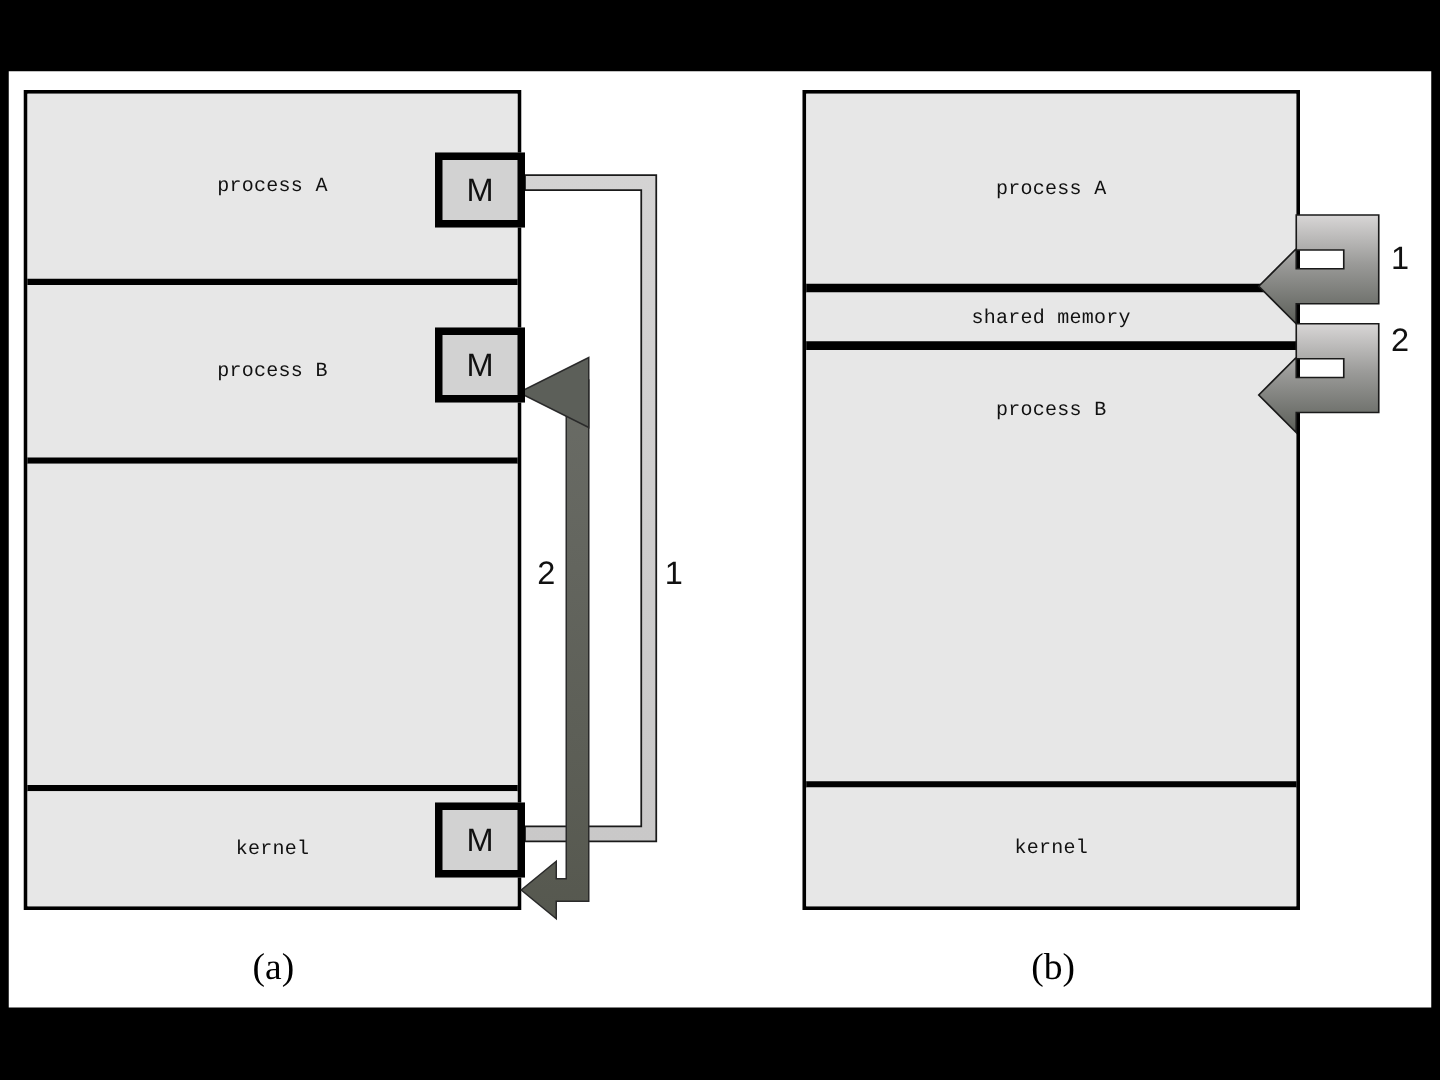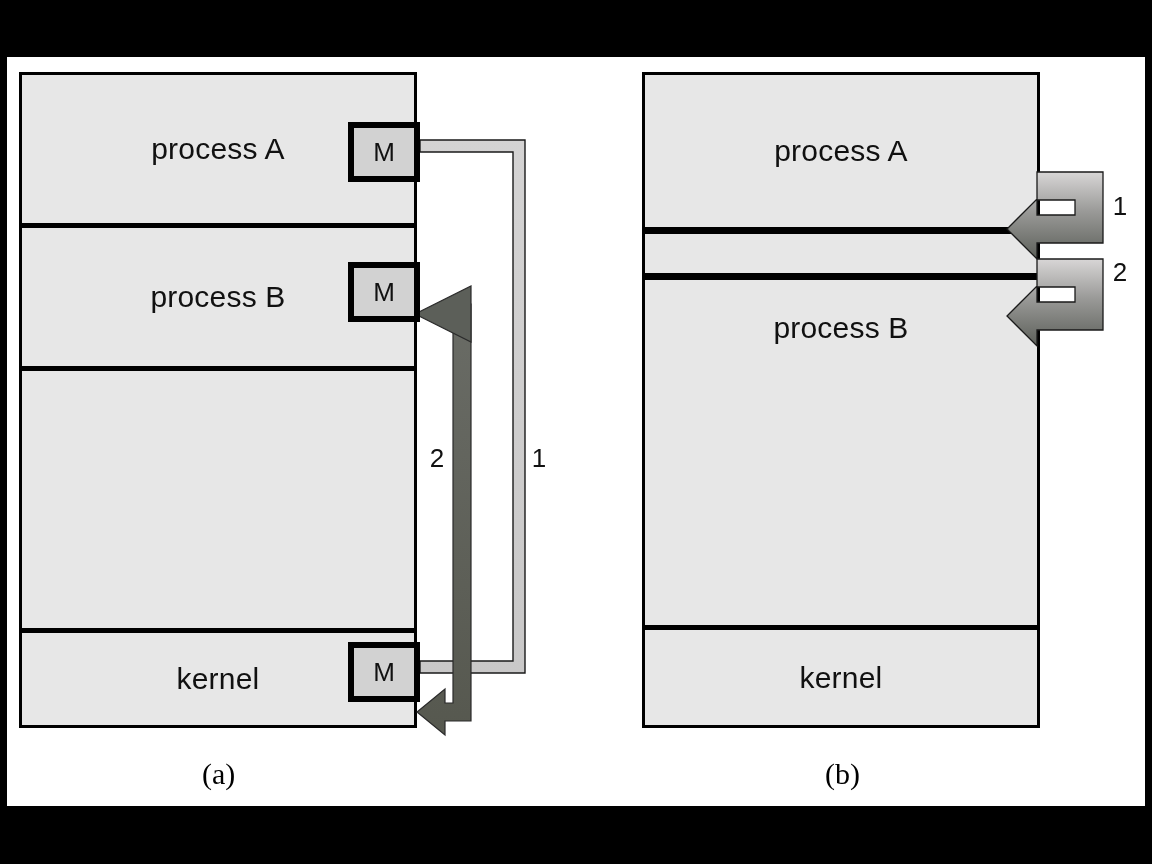--- a/index.html
+++ b/index.html
@@ -24,23 +24,24 @@
   .seg{
     position:absolute;
     left:0;right:0;
     background:#e7e7e7;
     display:flex;
     align-items:center;
     justify-content:center;
     box-sizing:border-box;
   }
   .seg-label{
-    font-size:30px;
+    font-size:16px;
     color:#111;
     letter-spacing:0.2px;
+    font-family:Liberation Mono, monospace;
   }
   .divider{
     position:absolute;
     left:0;right:0;
     height:5px;
     background:#000;
   }
   .mbox{
     position:absolute;
     width:72px;height:60px;
@@ -102,20 +103,23 @@
     <span>M</span>
   </div>
 
   <div class="stack" style="left:635px;top:15px;width:398px;height:656px;">
 
     <div class="seg" style="top:0;height:152px;">
       <span class="seg-label">process A</span>
     </div>
     <div class="divider" style="top:152px;height:7px;"></div>
 
+    <div class="seg" style="top:159px;height:39px;">
+      <span class="seg-label">shared memory</span>
+    </div>
     <div class="divider" style="top:198px;height:7px;"></div>
 
     <div class="seg" style="top:205px;height:96px;">
       <span class="seg-label">process B</span>
     </div>
 
     <div class="seg" style="top:301px;height:249px;">
       <span class="seg-label"></span>
     </div>
     <div class="divider" style="top:550px;"></div>

